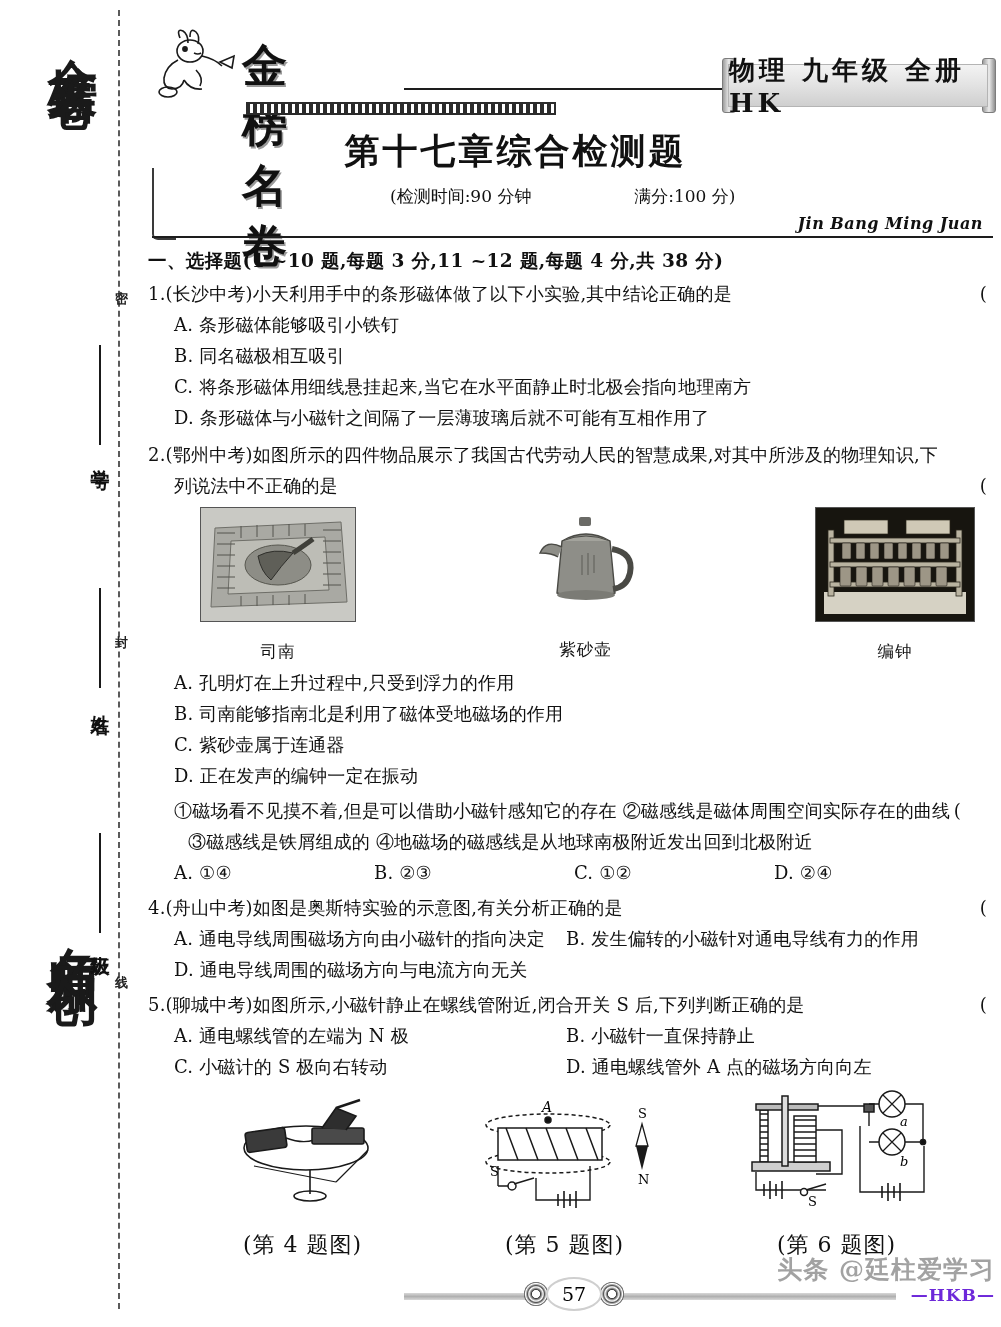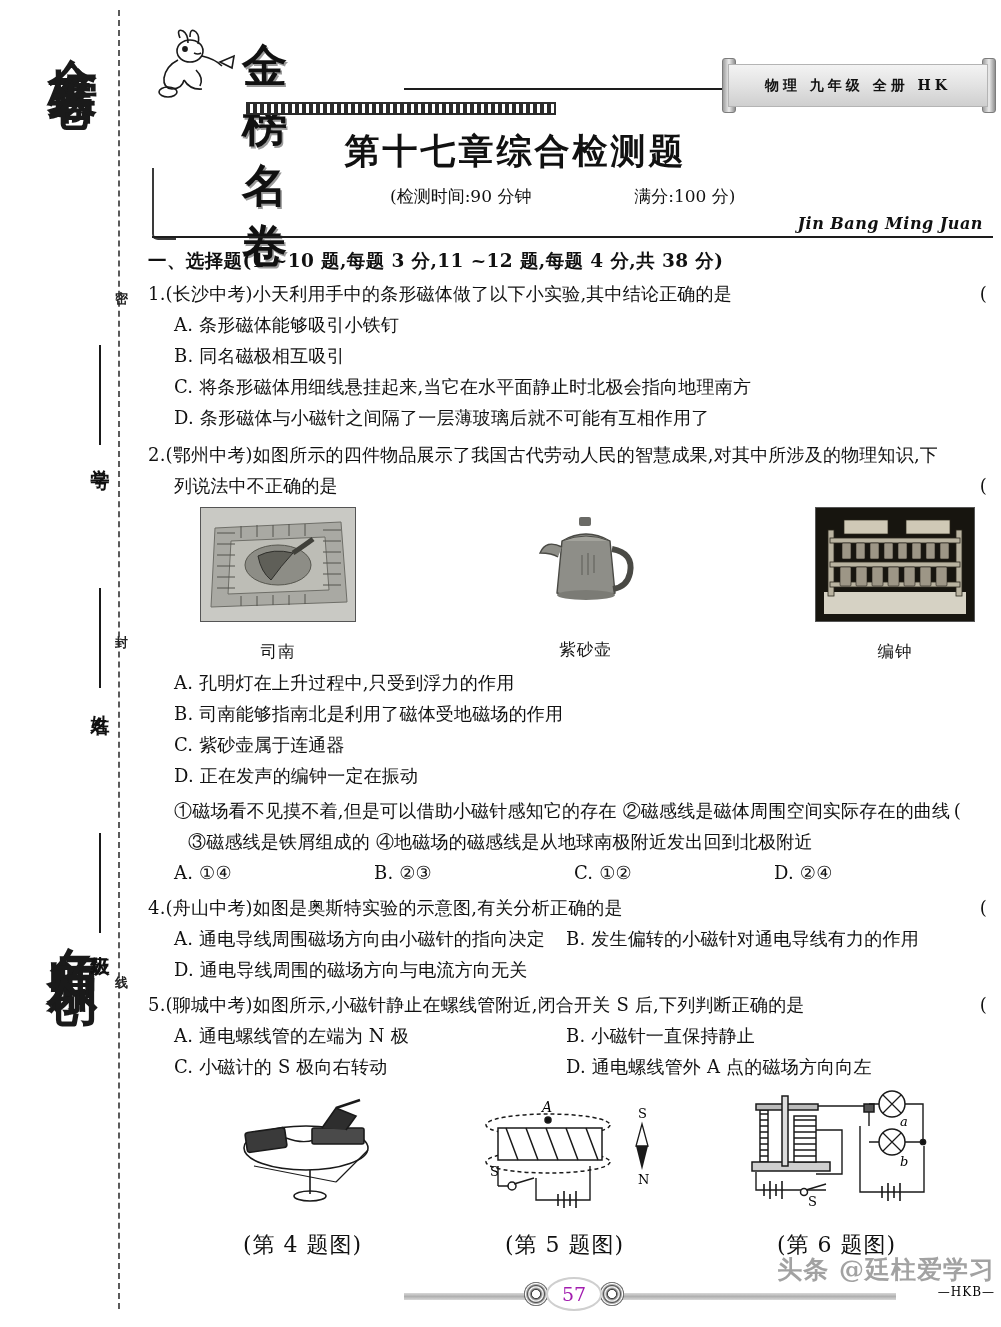--- a/index.html
+++ b/index.html
@@ -44,21 +44,21 @@
     letter-spacing:3px;color:#111;font-family:"DejaVu Serif","Liberation Serif",serif;
     text-shadow:1.5px 1.5px 0 #9a9a9a;}
   .logo-bar{position:absolute;left:96px;top:80px;width:310px;height:9px;
     background:repeating-linear-gradient(90deg,#2b2b2b 0 4px,#ffffff 4px 7px);
     border-top:2px solid #2b2b2b;border-bottom:2px solid #2b2b2b;}
   .head-rule{position:absolute;left:404px;top:88px;width:320px;height:0;
     border-top:2.5px solid #1d1d1d;}
   .banner{position:absolute;left:728px;top:64px;width:258px;height:41px;
     background:linear-gradient(180deg,#f3f3f3 0%,#e3e3e3 48%,#cfcfcf 100%);
     border:1px solid #b4b4b4;display:flex;align-items:center;justify-content:center;}
-  .banner span{font-size:14px;font-weight:bold;letter-spacing:4px;color:#111;}
+  .banner span{font-size:26px;font-weight:bold;letter-spacing:4px;color:#111;}
   .banner-cap{position:absolute;top:58px;width:12px;height:53px;
     background:linear-gradient(90deg,#9d9d9d,#ececec,#8f8f8f);border:1px solid #7d7d7d;
     border-radius:3px;}
   .cap-l{left:722px;}
   .cap-r{left:982px;}
 
   
   .rabbit{position:absolute;left:0;top:4px;width:92px;height:78px;}
 
   
@@ -101,30 +101,30 @@
   .diagrow{display:flex;justify-content:center;gap:74px;margin-top:8px;}
   .diag{text-align:center;}
   .diag .cap{font-size:22px;margin-top:18px;letter-spacing:1px;}
 
   
   .footer{position:absolute;left:0;right:0;bottom:10px;height:52px;}
   .foot-rule{position:absolute;left:404px;top:28px;width:492px;height:7px;
     background:linear-gradient(180deg,#d8d8d8,#b0b0b0,#d8d8d8);}
   .pagenum{position:absolute;left:546px;top:12px;width:56px;height:34px;
     background:#fff;border-radius:50%;display:flex;align-items:center;
-    justify-content:center;font-size:19px;color:#a21caf;
+    justify-content:center;font-size:19px;color:#000000;
     box-shadow:0 0 0 2px #cfcfcf inset;}
   .rosette{position:absolute;top:17px;width:24px;height:24px;border-radius:50%;
     background:radial-gradient(circle,#fff 22%,#3a3a3a 26%,#fff 42%,#555 50%,#fff 62%,#3a3a3a 70%);}
   .ros-l{left:524px;}
   .ros-r{left:600px;}
   .watermark{position:absolute;right:6px;top:-12px;font-size:25px;color:#8e8e8e;
     font-weight:bold;letter-spacing:1px;opacity:.82;}
-  .hkb{position:absolute;right:6px;top:20px;font-size:12px;color:#000000;
-    letter-spacing:1px;font-weight:normal;}
+  .hkb{position:absolute;right:6px;top:20px;font-size:17px;color:#6d28d9;
+    letter-spacing:1px;font-weight:bold;}
 </style>
 </head>
 <body>
 
 <div class="page">
 
   <div class="sidebar">
     <div class="side-dash"></div>
 
     <div class="vtext brand-top">金榜名卷</div>

